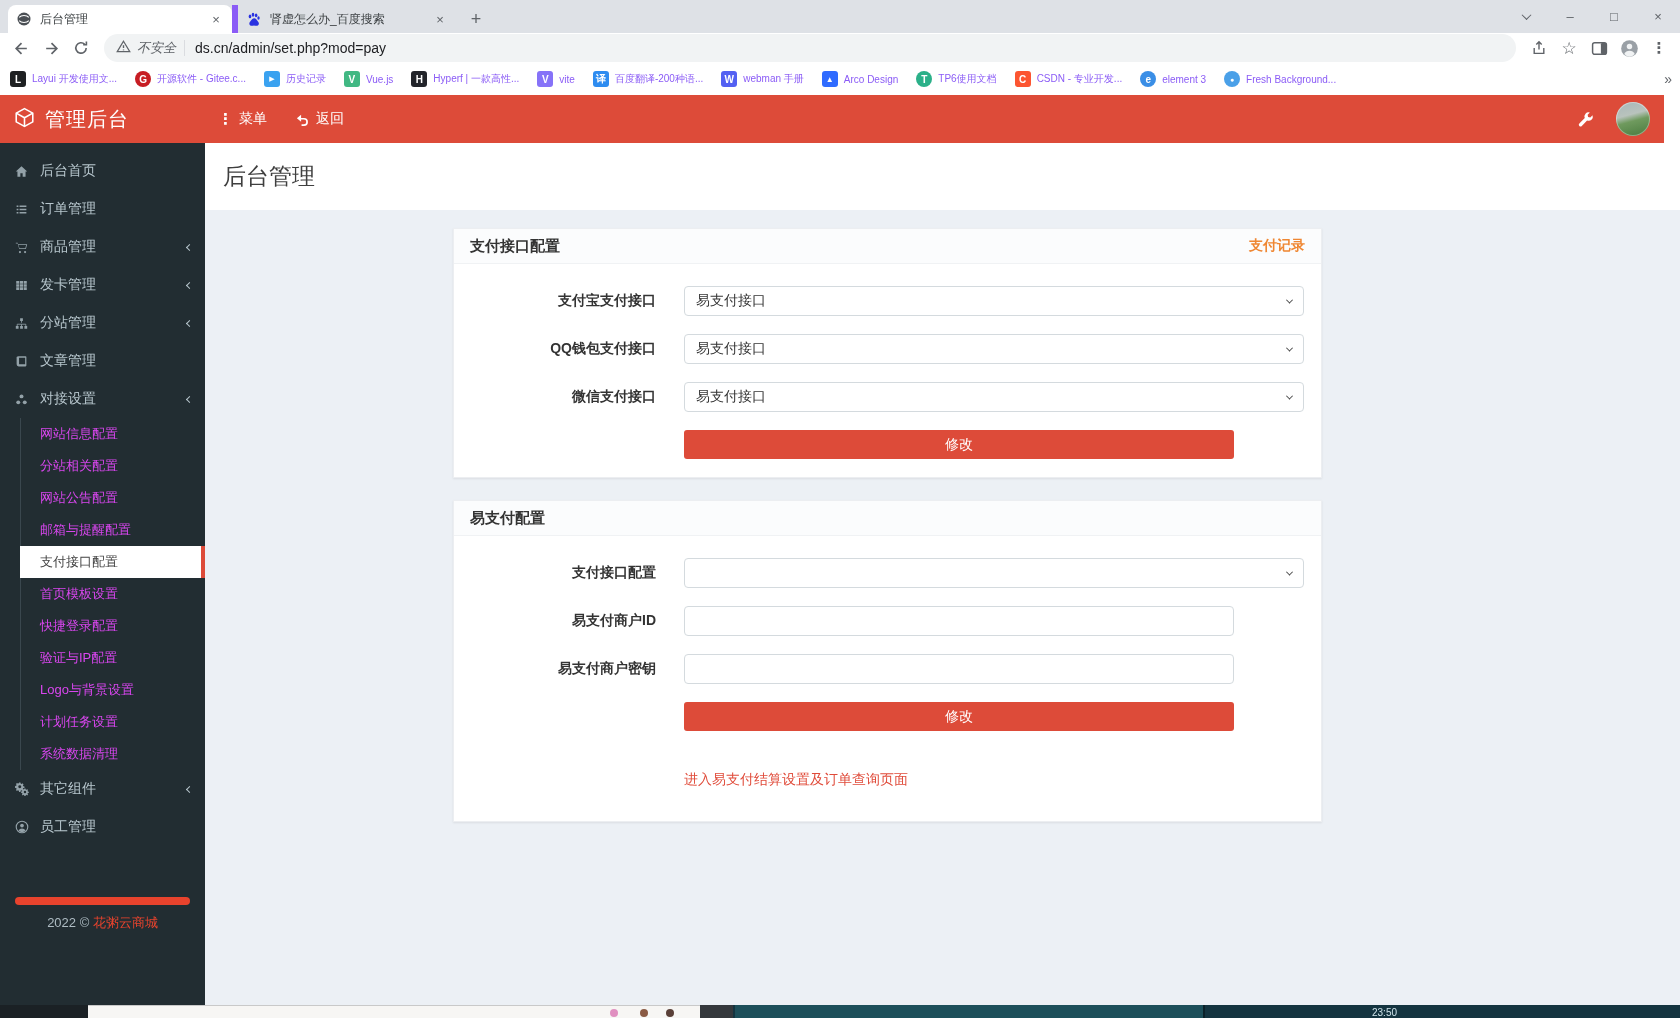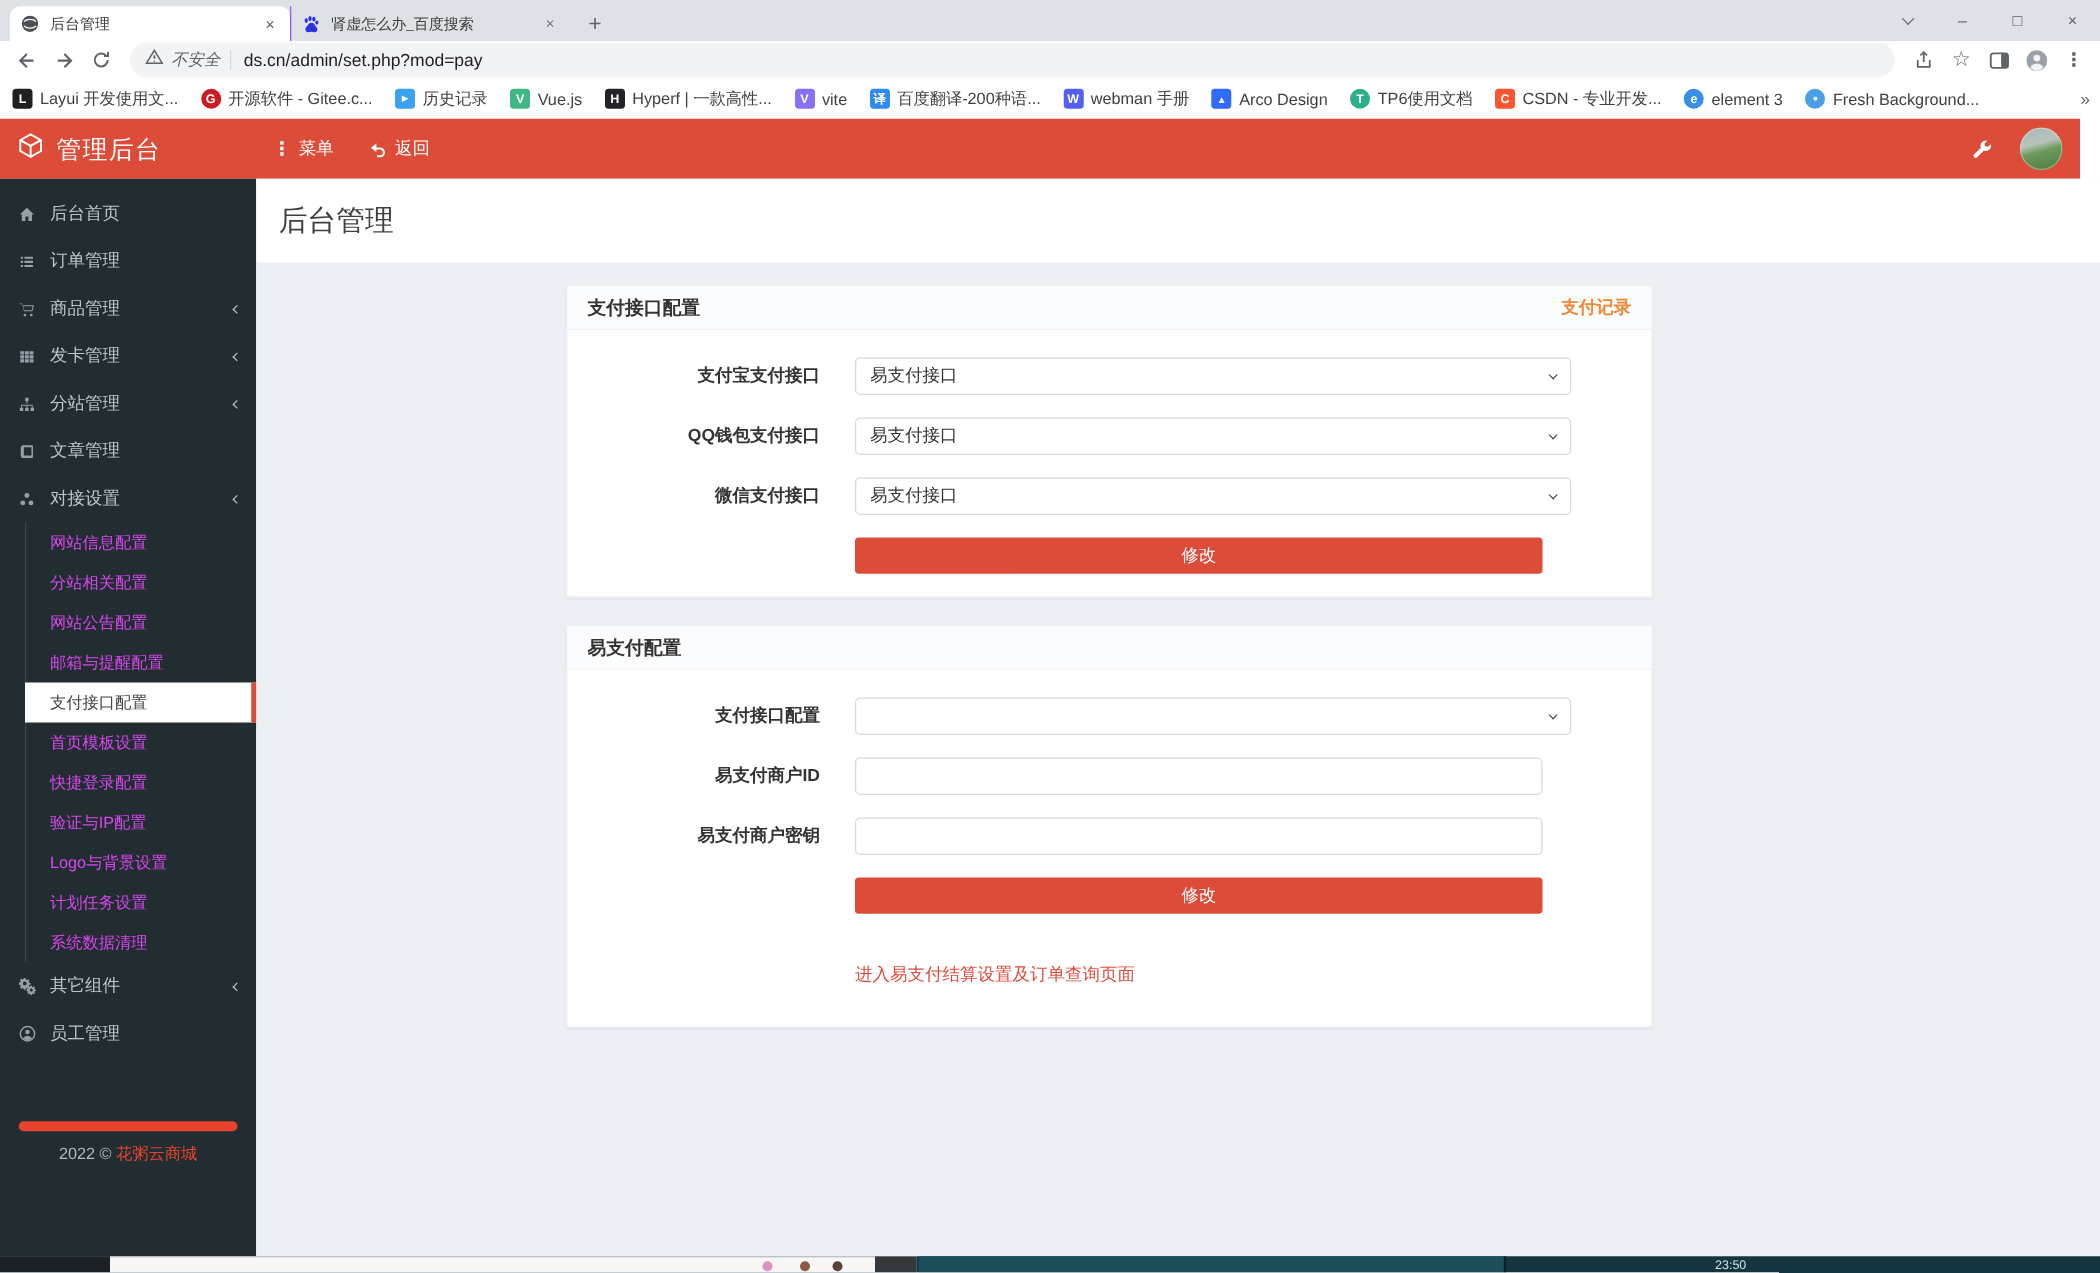--- a/index.html
+++ b/index.html
@@ -7,21 +7,21 @@
   body { font-family:"Liberation Sans","DejaVu Sans",sans-serif; position:relative; background:#fff; }
 
   
   .tabstrip { position:absolute; top:0; left:0; right:0; height:33px; background:#dee1e6; display:flex; align-items:flex-end; }
   .tabs { display:flex; align-items:flex-end; padding-left:8px; }
   .tab { width:224px; height:28px; display:flex; align-items:center; padding:0 8px; cursor:pointer; position:relative; }
   .tab.active { background:#fff; border-radius:8px 8px 0 0; }
   .tab .favicon { width:16px; height:16px; flex:none; margin-right:8px; }
   .tab .ttl { flex:1; font-size:12px; color:#3c4043; white-space:nowrap; overflow:hidden; }
   .tab .tclose { width:16px; height:16px; border-radius:50%; display:flex; align-items:center; justify-content:center; font-size:13px; color:#5f6368; cursor:pointer; }
-  .tab.inactive { border-left:1px solid #8b5cf6;font-family:Liberation Serif, serif; }
+  .tab.inactive { border-left:6px solid #8b5cf6; }
   .newtab { width:28px; height:28px; margin-left:6px; margin-bottom:0; display:flex; align-items:center; justify-content:center; font-size:18px; color:#5f6368; cursor:pointer; }
   .wincontrols { position:absolute; right:0; top:0; height:33px; display:flex; }
   .wc { width:44px; height:33px; display:flex; align-items:center; justify-content:center; color:#5f6368; font-size:13px; cursor:pointer; }
   .chev { display:inline-block; width:7px; height:7px; border-right:1.6px solid currentColor; border-bottom:1.6px solid currentColor; }
   .chev.down { transform:rotate(45deg) translate(-1px,-1px); }
   .chev.left { transform:rotate(135deg); }
   .chev.sm { width:5px; height:5px; border-width:1.2px; }
 
   
   .toolbar { position:absolute; top:33px; left:0; right:0; height:30px; background:#fff; display:flex; align-items:center; padding:0 6px; }
@@ -29,21 +29,21 @@
   .omnibox { flex:1; height:28px; margin:0 8px; background:#f1f3f4; border-radius:14px; display:flex; align-items:center; padding:0 12px; cursor:text; }
   .omnibox .sec { font-size:13px; color:#5f6368; margin:0 8px 0 6px;font-style:italic; }
   .omnibox .div { width:1px; height:16px; background:#dadce0; margin-right:10px; }
   .omnibox .url { font-size:14px; color:#202124; }
 
   
   .bookmarks { position:absolute; top:63px; left:0; right:0; height:32px; background:#fff; display:flex; align-items:center; padding:0 28px 0 10px; overflow:hidden; }
   .bm { display:flex; align-items:center; margin-right:18px; cursor:pointer; flex:none; }
   .bmicon { width:16px; height:16px; border-radius:3px; color:#fff; font-size:10px; font-weight:bold; display:flex; align-items:center; justify-content:center; margin-right:6px; }
   .bmicon.round { border-radius:50%; }
-  .bm .bml { font-size:13px; color:#404040; white-space:nowrap; }
+  .bm .bml { font-size:10px; color:#8b5cf6; white-space:nowrap; }
   .bmmore { position:absolute; right:8px; top:0; height:32px; display:flex; align-items:center; color:#5f6368; font-size:14px; cursor:pointer; }
 
   
   .appheader { position:absolute; top:95px; left:0; right:16px; height:48px; background:#dd4b39; display:flex; align-items:center; color:#fff; }
   .logo { width:205px; flex:none; display:flex; align-items:center; padding-left:14px; }
   .logo .lt { font-size:20px; margin-left:10px; letter-spacing:1px; }
   .hnav { display:flex; align-items:center; margin-left:13px; }
   .hitem { display:flex; align-items:center; margin-right:28px; cursor:pointer; font-size:14px; }
   .hitem .dots { font-weight:bold; font-size:15px; margin-right:6px; }
   .hitem svg { margin-right:6px; }
@@ -74,21 +74,21 @@
   .titleband { height:67px; background:#fff; display:flex; align-items:center; padding-left:18px; }
   .ptitle { font-size:23px; font-weight:400; color:#3f3f3f; }
   .panel { margin:18px 0 0 248px; width:869px; background:#fff; box-shadow:0 1px 2px rgba(0,0,0,.08); border:1px solid #eceef1; }
   .panel + .panel { margin-top:22px; }
   .panel-h { height:35px; display:flex; align-items:center; padding:0 16px; background:#fbfcfd; border-bottom:1px solid #f0f2f4; }
   .panel-h .pht { font-size:15px; font-weight:bold; color:#333; flex:1; }
   .panel-h .plink { font-size:14px; font-weight:bold; color:#ef8733; cursor:pointer; }
   .panel-b { padding:22px 0 18px 0; }
   .frow { display:flex; align-items:center; margin-bottom:18px; }
   .flabel { width:230px; flex:none; text-align:right; padding-right:28px; font-size:14px; font-weight:bold; color:#333; }
-  .fctrl { width:573px; flex:none; }
+  .fctrl { width:620px; flex:none; }
   .selectbox { height:30px; border:1px solid #d4dade; border-radius:4px; background:#fff; display:flex; align-items:center; justify-content:space-between; padding:0 11px; font-size:14px; color:#333; cursor:pointer; }
   .selectbox .chev { color:#444; }
   .textinput { width:550px; height:30px; border:1px solid #d4dade; border-radius:4px; padding:0 10px; font-size:14px; color:#333; background:#fff; }
   .btn-submit { display:block; width:550px; height:29px; margin-left:230px; background:#dd4b39; color:#fff; border:none; border-radius:3px; font-size:14px; cursor:pointer; font-family:inherit; }
   .epay-link { margin:40px 0 14px 230px; font-size:14px; color:#e04b3a; cursor:pointer; display:inline-block; }
 
   
   .taskbar { position:absolute; left:0; right:0; bottom:0; height:13px; background:#143440; overflow:hidden; }
   .tk-left { position:absolute; left:0; top:0; bottom:0; width:88px; background:#1b2125; }
   .tk-white { position:absolute; left:88px; top:0; bottom:0; width:645px; background:#f7f6f4; border-top:1px solid #c9c9c9; }

